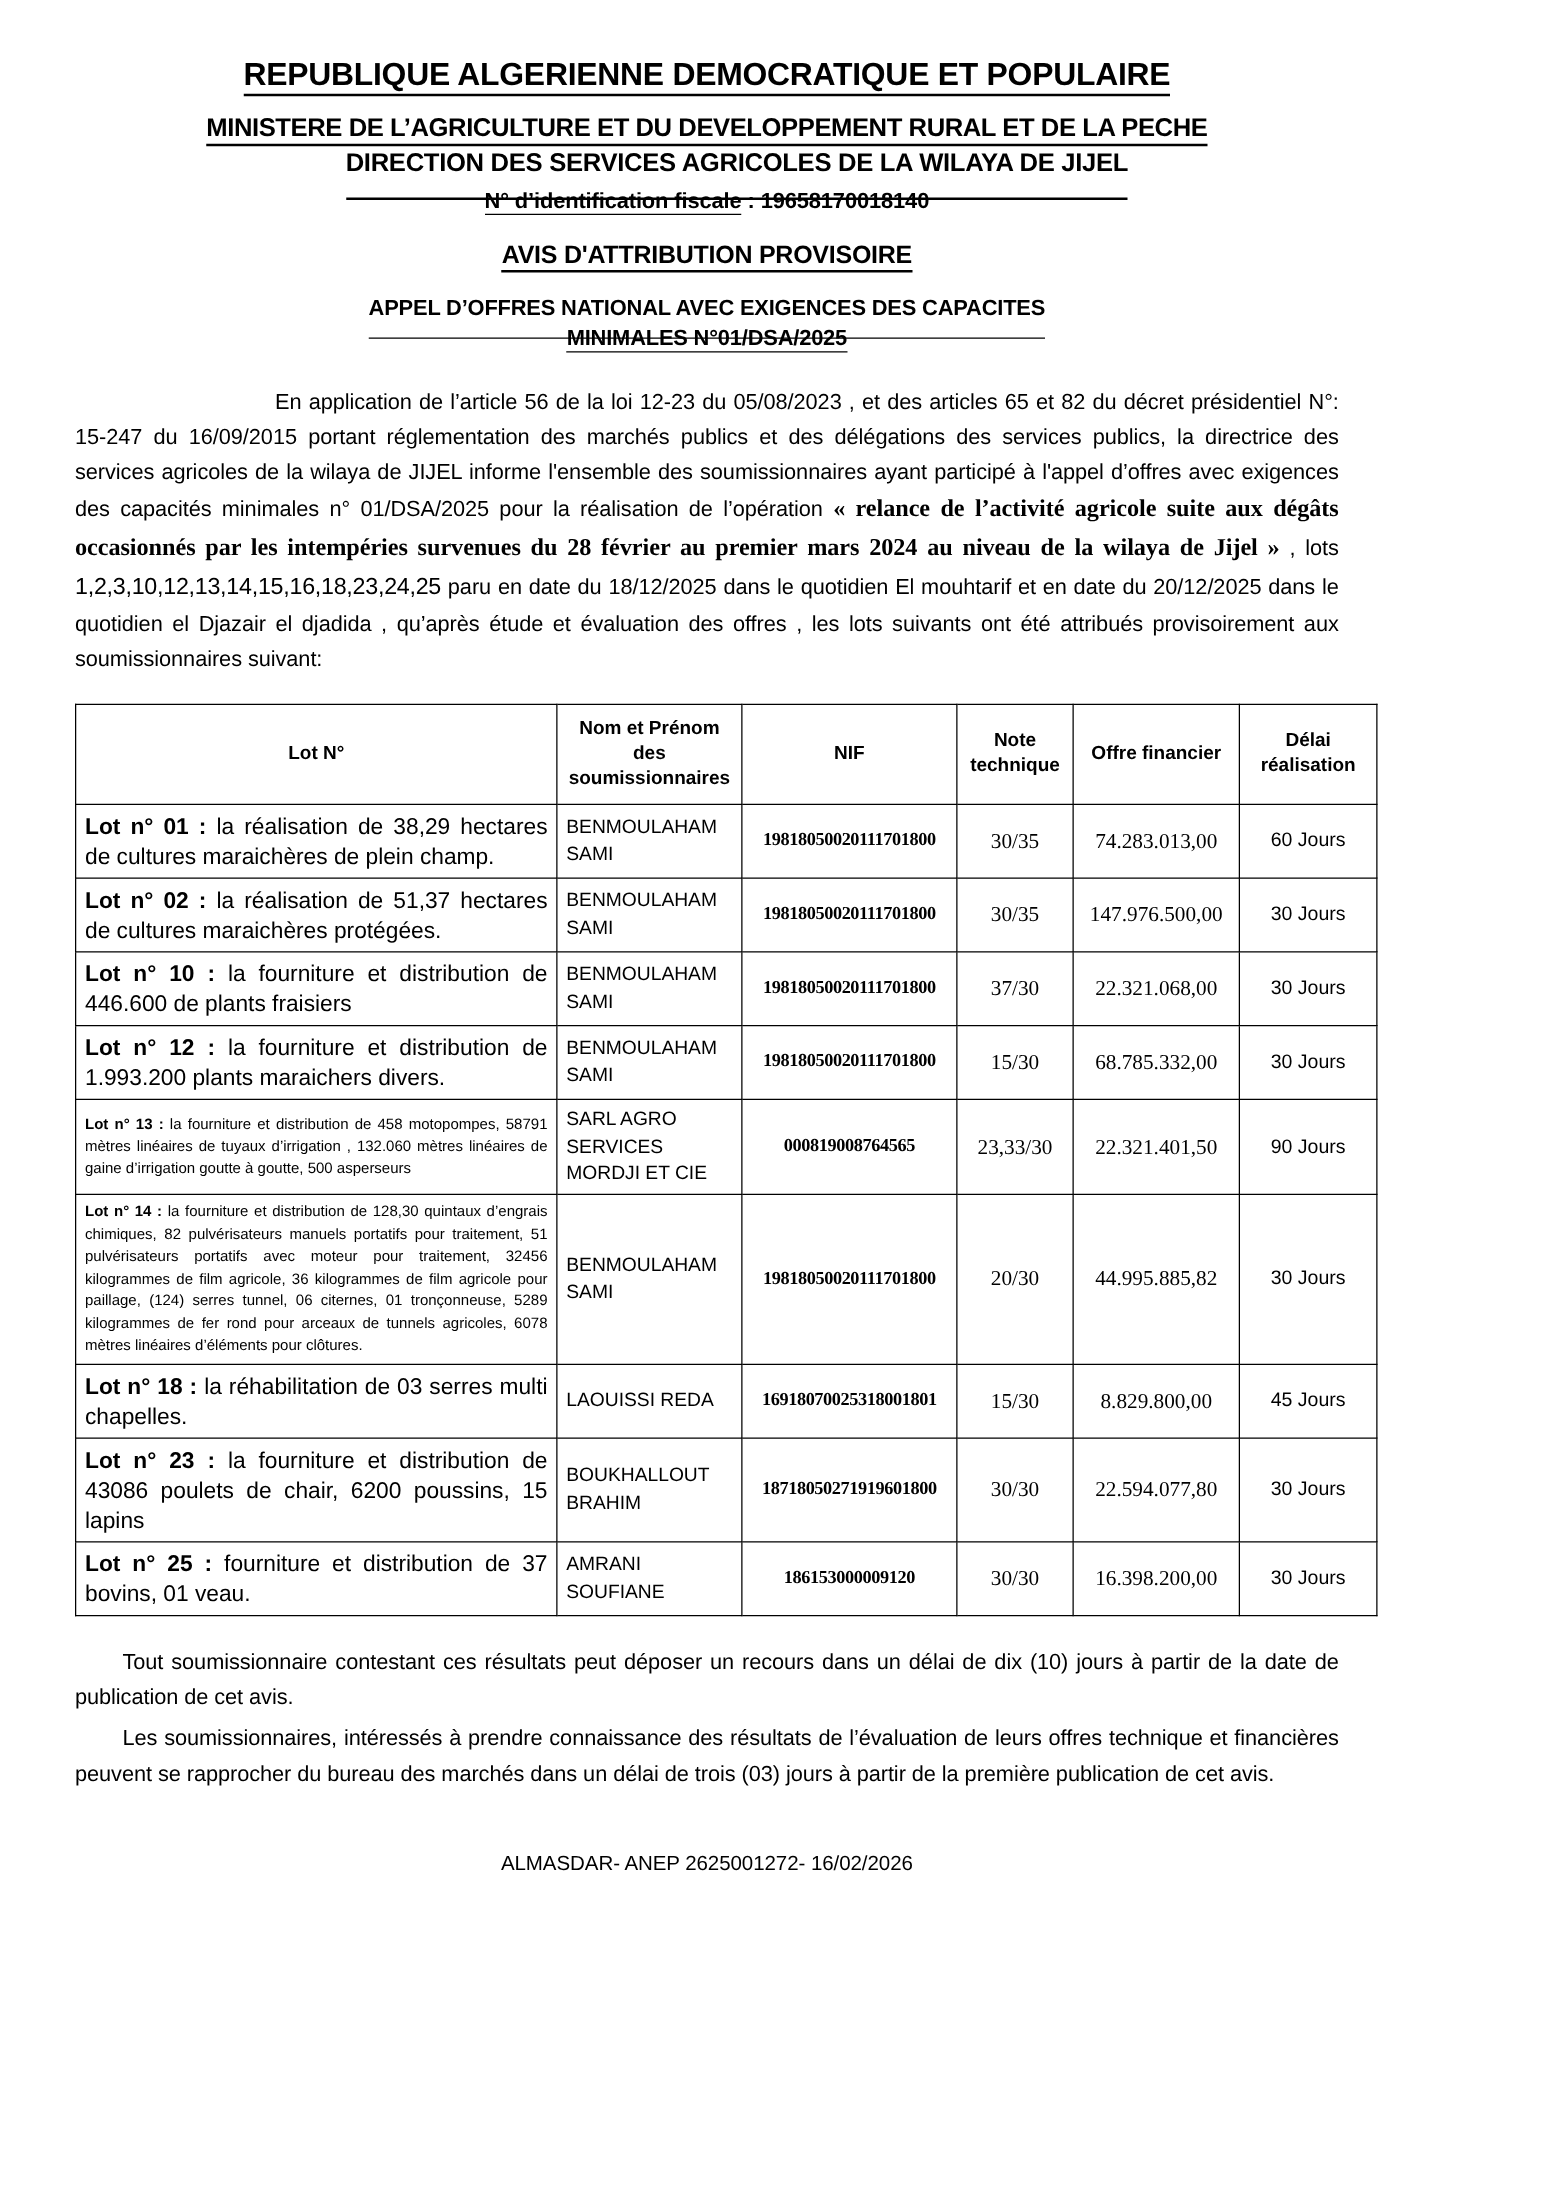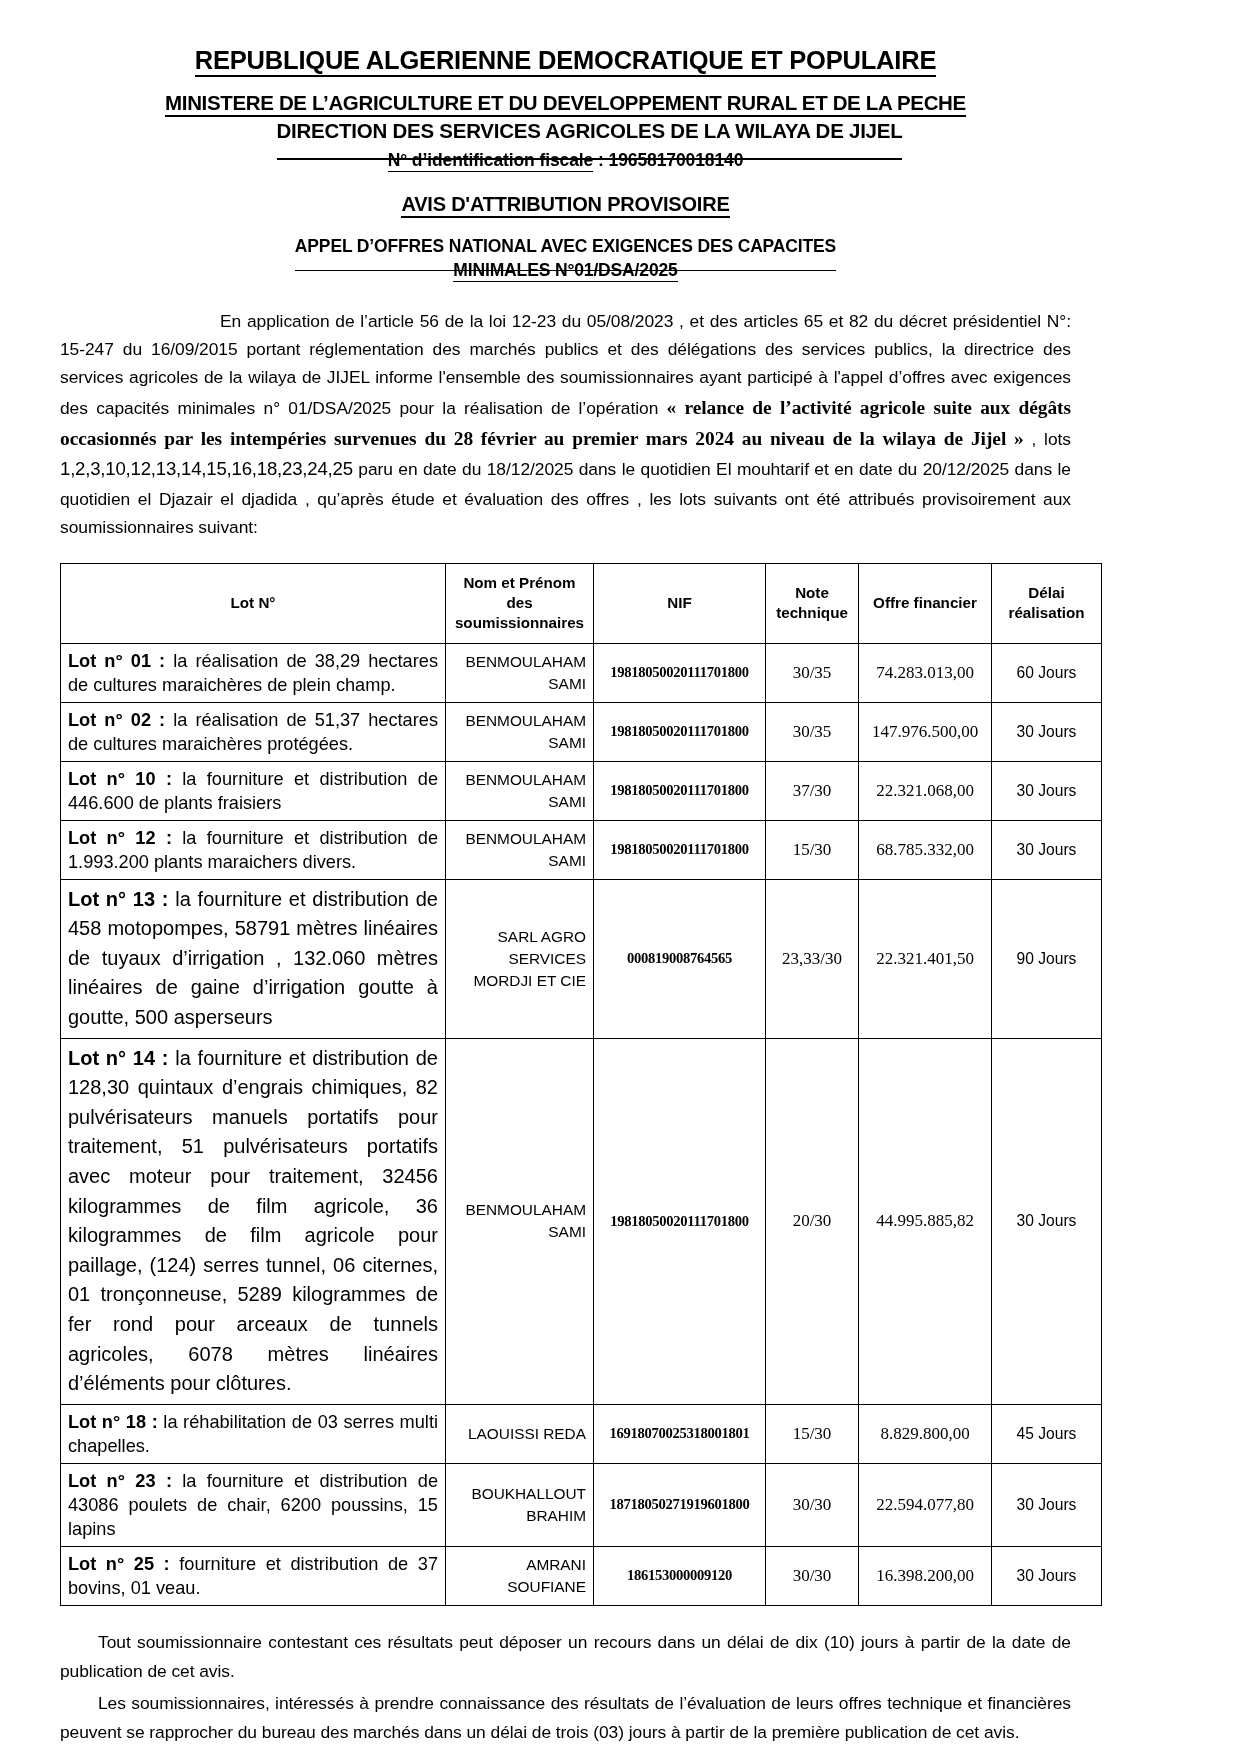--- a/index.html
+++ b/index.html
@@ -118,27 +118,27 @@
 
   td.lot {
     font-family: Liberation Sans, sans-serif;
     font-size: 18.2px;
     line-height: 1.32;
     text-align: justify;
     padding: 7px 9px 7px 10px;
   }
   td.lot.sans {
     font-family: "Liberation Sans", sans-serif;
-    font-size: 20px;
+    font-size: 12px;
     line-height: 1.48;
   }
   td.lot b { font-weight: bold; }
   td.name {
     font-size: 15.4px;
-    text-align: right;
+    text-align: left;
     line-height: 1.42;
   }
   td.nif {
     font-family: "Liberation Serif", serif;
     font-size: 14.6px;
     font-weight: bold;
     text-align: center;
     letter-spacing: -0.3px;
   }
   td.note {

